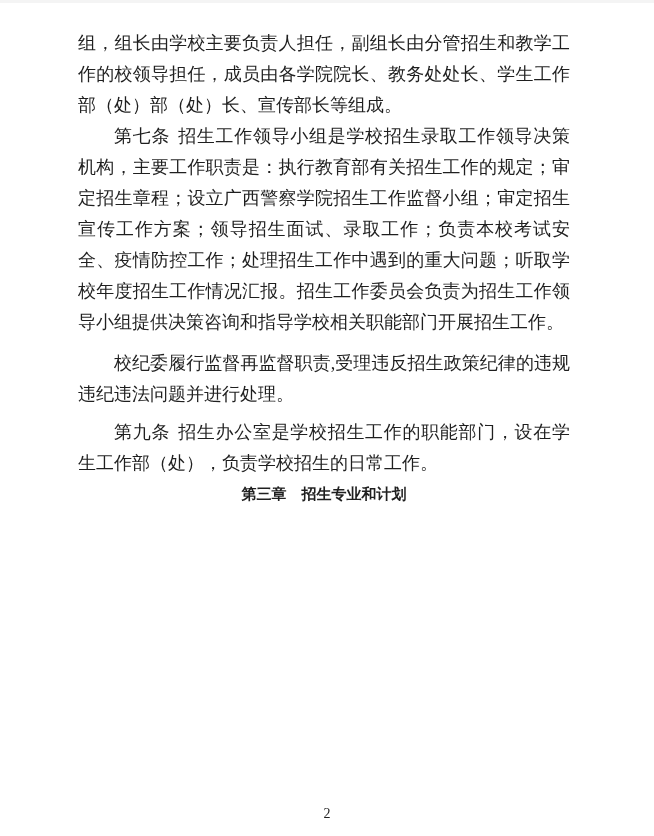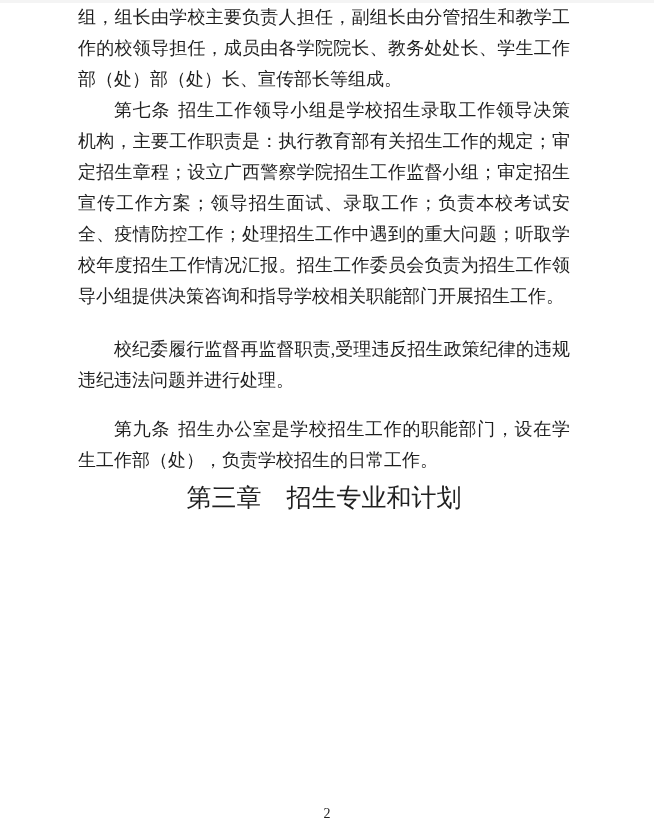--- a/index.html
+++ b/index.html
@@ -15,48 +15,48 @@
     font-family: "Liberation Serif", "DejaVu Serif", serif;
     color: #1f1f1f;
   }
   .top-edge {
     position: absolute;
     top: 0; left: 0; right: 0;
     height: 3px;
     background: #f4f4f4;
   }
   .page {
-    padding: 2px 84px 0 78px;
+    padding: 28px 84px 0 78px;
     font-size: 18px;
     line-height: 31px;
     text-align: justify;
   }
   .para {
     margin: 0;
     text-indent: 2em;
   }
   .para.continuation {
     text-indent: 0;
   }
   .lead {
     font-weight: normal;
     margin-right: 0.45em;
   }
   .gap-before {
-    margin-top: 22px;
+    margin-top: 10px;
   }
   .gap-before-sm {
-    margin-top: 18px;
+    margin-top: 7px;
   }
   .chapter-heading {
-    margin: 6px 0 1px 0;
+    margin: 0 0 1px 0;
     text-align: center;
     text-indent: 0;
-    font-size: 25px;
-    font-weight: normal;
+    font-size: 15px;
+    font-weight: bold;
     line-height: 31px;
   }
   .page-number {
     position: absolute;
     bottom: 14px;
     left: 0;
     right: 0;
     text-align: center;
     font-size: 14px;
     color: #1f1f1f;

